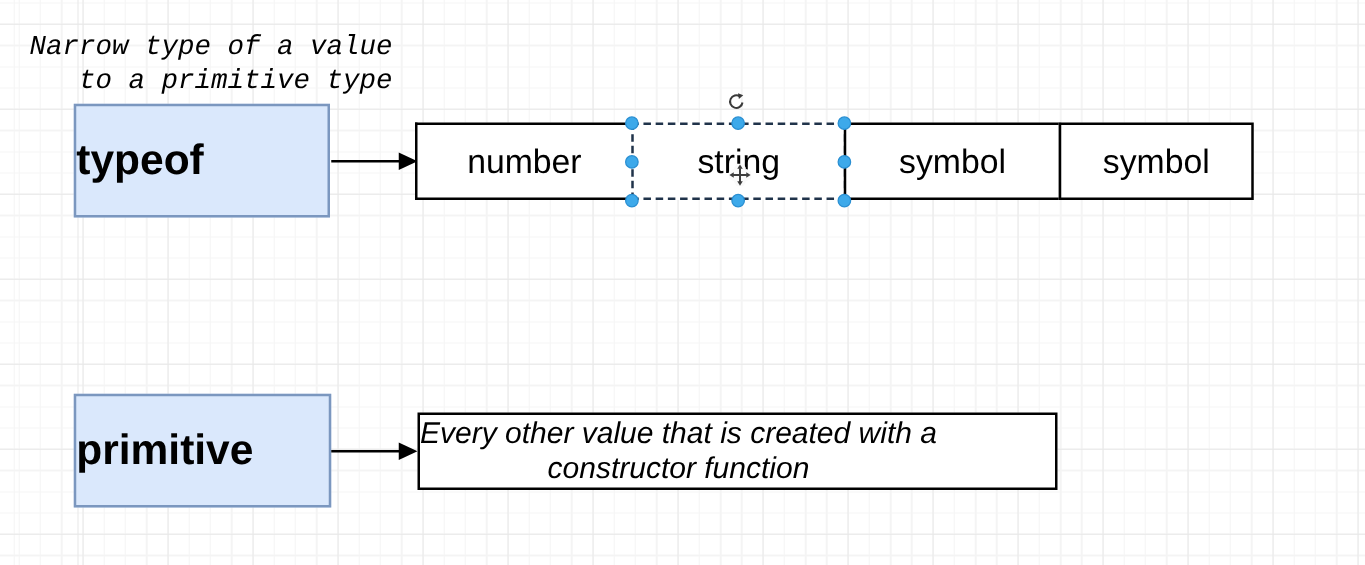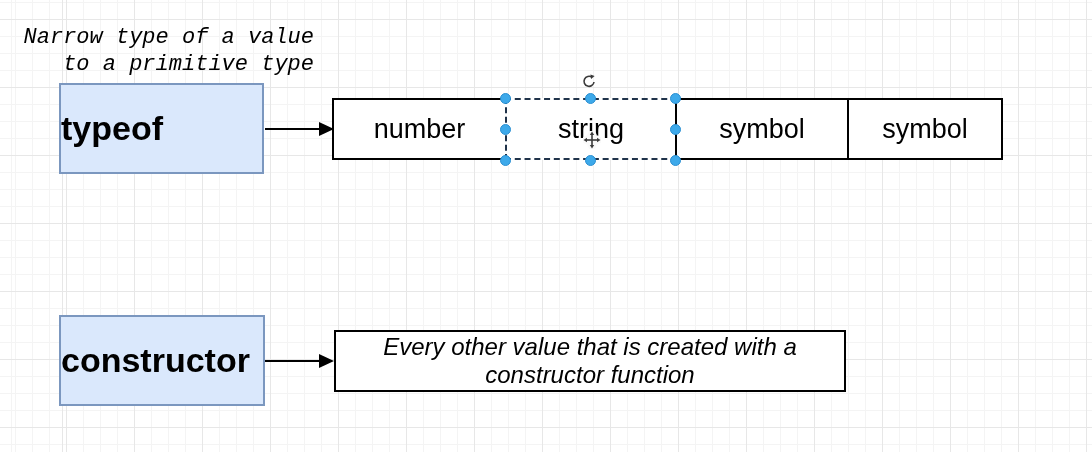--- a/index.html
+++ b/index.html
@@ -67,21 +67,20 @@
   .result-box {
     position: absolute;
     left: 334px;
     top: 330px;
     width: 512px;
     height: 62px;
     background: #fff;
     border: 2px solid #000;
     display: flex;
     align-items: center;
-    justify-content: center;
     font-style: italic;
     font-size: 24px;
     line-height: 28px;
     text-align: center;
     white-space: pre-line;
   }
   .arrow { position: absolute; }
   .float-icon { position: absolute; }
 </style>
 </head>
@@ -144,21 +143,21 @@
     <g fill="#3c3c3c">
       <polygon points="9,0.5 6.8,4 11.2,4"></polygon>
       <polygon points="9,17.5 6.8,14 11.2,14"></polygon>
       <polygon points="0.5,9 4,6.8 4,11.2"></polygon>
       <polygon points="17.5,9 14,6.8 14,11.2"></polygon>
     </g>
   </svg>
 
 
   <div class="op-box op-instanceof">
-    <span>constructor</span>
+    <span>primitive</span>
   </div>
 
   <svg class="arrow" style="left:264px; top:350px;" width="72" height="22">
     <line x1="1" y1="11" x2="57" y2="11" stroke="#000" stroke-width="2"></line>
     <polygon points="55,4 70,11 55,18" fill="#000"></polygon>
   </svg>
 
   <div class="result-box">
     <span>Every other value that is created with a
 constructor function</span>

